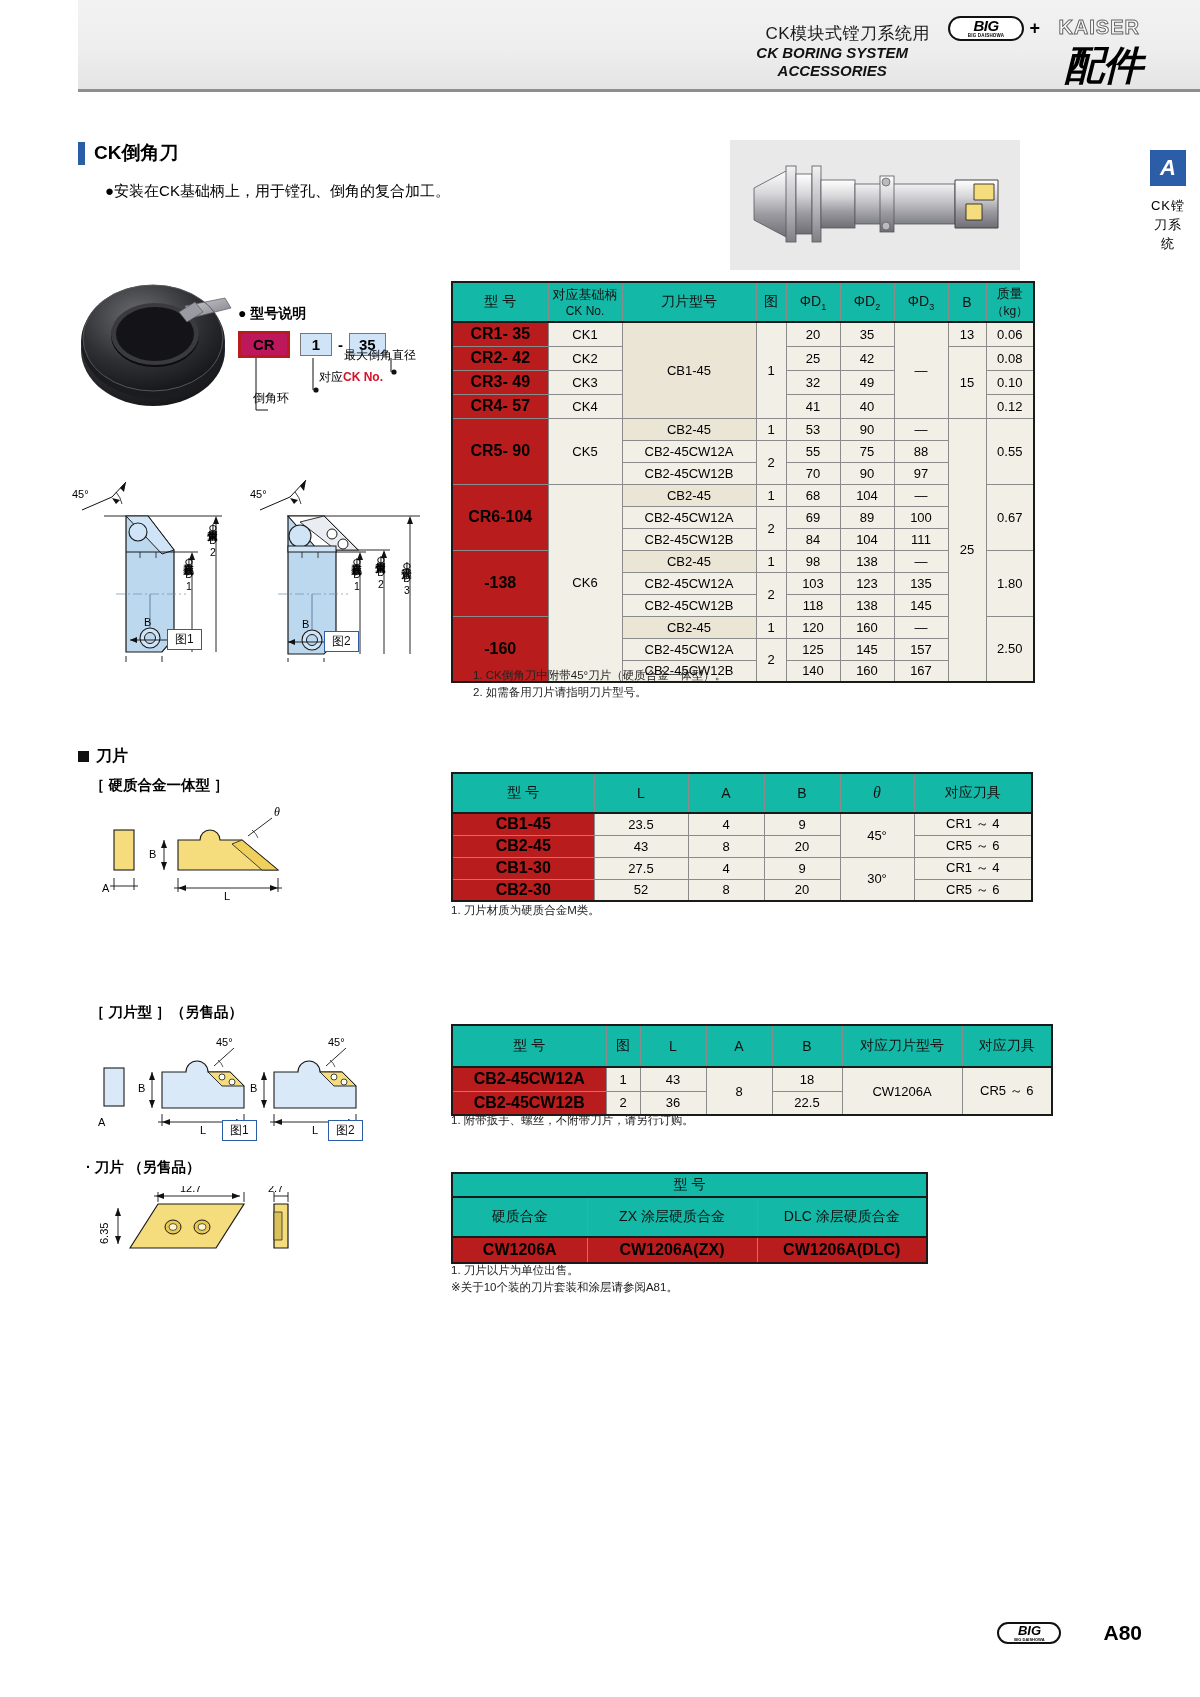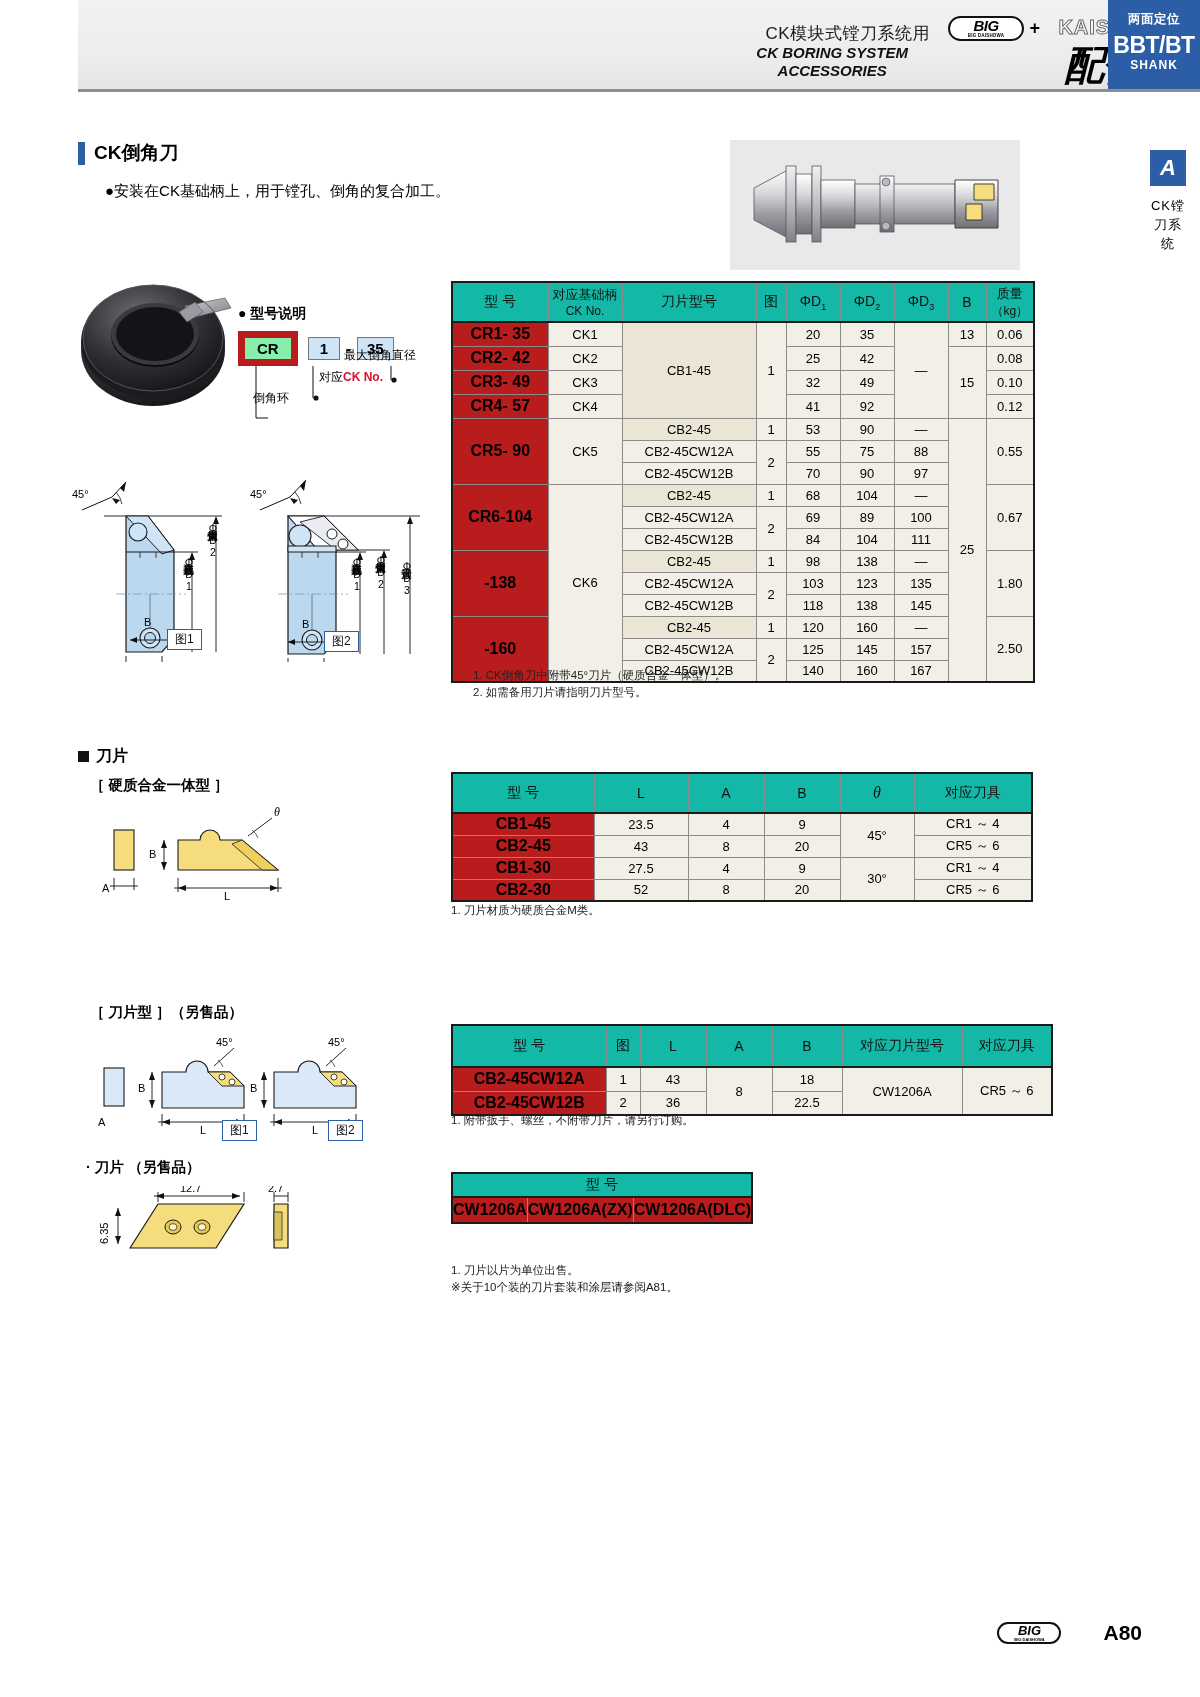--- a/index.html
+++ b/index.html
@@ -118,25 +118,20 @@
       <div>CK BORING SYSTEM</div>
       <div>ACCESSORIES</div>
     </div>
     <div class="big-logo">
       <div class="bl-main">BIG</div>
       <div class="bl-sub">BIG DAISHOWA</div>
     </div>
     <div class="plus-sign">+</div>
     <div class="kaiser-logo">KAISER</div>
     <div class="peijian">配件</div>
-    <div id="badge">
-      <div class="b1">两面定位</div>
-      <div class="b2">BBT/BT</div>
-      <div class="b3">SHANK</div>
-    </div>
   </div>
 </div>
 
 <div id="side-tab">
   <div id="side-letter">A</div>
   <div id="side-text" class="vlabel-wrap">CK镗刀系统</div>
 </div>
 
 <div class="sec-title-1">
   <div class="bar"></div>
@@ -165,21 +160,21 @@
     <ellipse cx="80" cy="62" rx="39" ry="27" fill="#141418"></ellipse>
     <path d="M110 34 L150 26 L156 36 L116 46 Z" fill="url(#metal)" stroke="#5a5a60" stroke-width="0.7"></path>
     <path d="M104 40 L120 30 L128 40 L112 50 Z" fill="#9a9aa2" stroke="#55555c" stroke-width="0.7"></path>
     <ellipse cx="78" cy="66" rx="70" ry="53" fill="none" stroke="#55565c" stroke-width="1"></ellipse>
   </svg>
 </div>
 
 <div style="position:absolute;left:238px;top:305px;width:200px;height:110px;">
   <div style="font-size:14px;font-weight:bold;">● 型号说明</div>
   <div style="display:flex;align-items:center;margin-top:8px;">
-    <div style="background:#86efac;border:7px solid #b91c1c;padding:2px 12px;font-size:15px;font-weight:bold;">CR</div>
+    <div style="background:#be185d;border:3px solid #b91c1c;padding:2px 12px;font-size:15px;font-weight:bold;">CR</div>
     <div style="width:10px;"></div>
     <div style="background:#cfe4f7;border:1px solid #777;padding:2px 11px;font-size:15px;font-weight:bold;">1</div>
     <div style="padding:0 6px;font-size:15px;font-weight:bold;">-</div>
     <div style="background:#cfe4f7;border:1px solid #777;padding:2px 9px;font-size:15px;font-weight:bold;">35</div>
   </div>
   <svg width="200" height="62" style="display:block;margin-top:0;">
     <line x1="18" y1="0" x2="18" y2="52" stroke="#111" stroke-width="1"></line>
     <line x1="18" y1="52" x2="30" y2="52" stroke="#111" stroke-width="1"></line>
     <line x1="75" y1="0" x2="75" y2="32" stroke="#111" stroke-width="1"></line>
     <circle cx="78" cy="32" r="2.6" fill="#111"></circle>
@@ -347,21 +342,21 @@
         <td class="modelcell" style="height:24px;">CR3- 49</td>
         <td>CK3</td>
         <td>32</td>
         <td>49</td>
         <td>0.10</td>
       </tr>
       <tr>
         <td class="modelcell" style="height:24px;">CR4- 57</td>
         <td>CK4</td>
         <td>41</td>
-        <td>92</td>
+        <td>40</td>
         <td>0.12</td>
       </tr>
 
       <tr>
         <td class="modelcell" rowspan="3">CR5- 90</td>
         <td rowspan="3">CK5</td>
         <td class="insertcell" style="height:22px;">CB2-45</td>
         <td>1</td>
         <td>53</td>
         <td>90</td>
@@ -664,20 +659,25 @@
     <text x="172" y="6" font-size="11" font-family="Liberation Sans, sans-serif">2.7</text>
     <text x="-6" y="48" font-size="11" font-family="Liberation Sans, sans-serif" transform="rotate(-90 8 44)">6.35</text>
   </svg>
 </div>
 
 <div style="position:absolute;left:451px;top:1172px;">
   <table class="cat" id="t4">
     <thead>
       <tr>
         <th colspan="3" style="height:24px;">型      号</th>
+      </tr>
+      <tr>
+        <th style="width:135px;height:30px;">硬质合金</th>
+        <th style="width:170px;">ZX 涂层硬质合金</th>
+        <th style="width:170px;">DLC 涂层硬质合金</th>
       </tr>
     </thead>
     <tbody>
       <tr>
         <td class="modelcell" style="height:26px;">CW1206A</td>
         <td class="modelcell">CW1206A(ZX)</td>
         <td class="modelcell">CW1206A(DLC)</td>
       </tr>
     </tbody>
   </table>

